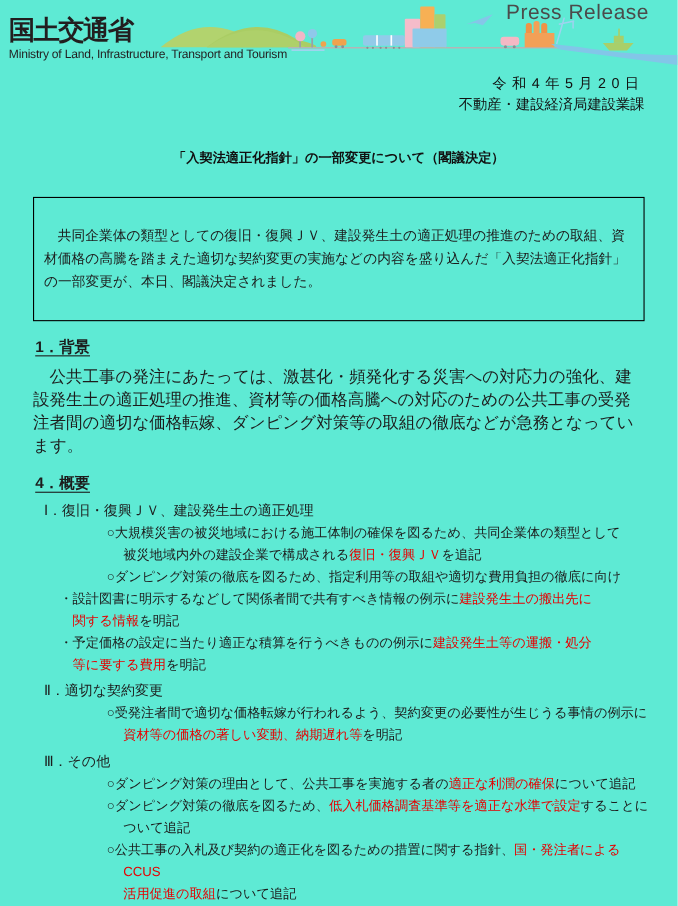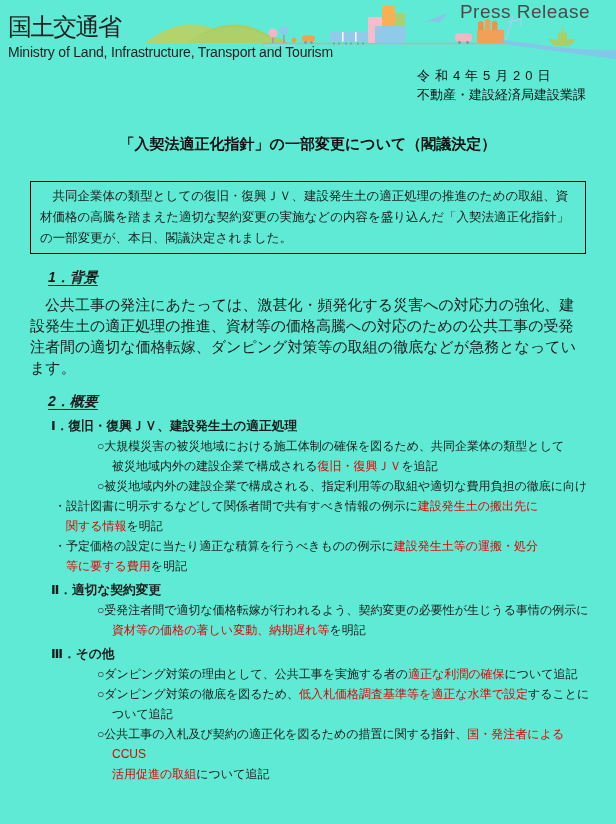--- a/index.html
+++ b/index.html
@@ -14,67 +14,66 @@
   .page { width: 616px; height: 824px; background: #5eead4; }
 
   
   .header { position: relative; height: 108px; }
   .press-release {
     position: absolute; top: 1px; right: 26px;
     font-size: 19px; color: #4b4b4b; letter-spacing: 0.5px;
   }
   .logo-title {
     position: absolute; left: 8px; top: 11px;
-    font-size: 24px; font-weight: normal; color: #221e1f; letter-spacing: -1.5px;
+    font-size: 24px; font-weight: bold; color: #221e1f; letter-spacing: -1.5px;
   }
   .logo-subtitle {
     position: absolute; left: 8px; top: 44px;
-    font-size: 14px; color: #221e1f; letter-spacing: -0.2px;
+    font-size: 11px; color: #221e1f; letter-spacing: -0.2px;
   }
   .skyline { position: absolute; left: 110px; top: 0; }
   .date-block {
     position: absolute; right: 30px; top: 66px;
-    text-align: left; font-size: 13px; line-height: 19px; color: #111;
+    text-align: right; font-size: 13px; line-height: 19px; color: #111;
   }
   .date-line { letter-spacing: 0.38em; }
 
   
   .doc-title {
     margin-top: 27px;
     text-align: center;
-    font-size: 15px; font-weight: bold; color: #111;
+    font-size: 12px; font-weight: bold; color: #111;
   }
 
   
   .summary-box {
     margin: 27px 30px 0 30px;
     border: 1px solid #000;
-    padding: 4px 9px;
+    padding: 24px 9px;
     font-size: 12.5px; line-height: 21px;
     text-indent: 1em;
   }
 
   
   .sec-heading {
-    margin: 15px 30px 0 48px;
+    margin: 15px 30px 0 32px;
     font-size: 14px; font-weight: bold;
     text-decoration: underline;
     text-underline-offset: 3px;
-    font-style: italic;
   }
   .paragraphs { margin: 7px 28px 0 30px; }
   .paragraphs p {
     font-size: 15px; line-height: 21px;
     text-indent: 1em;
   }
 
   
   .subsection-heading {
-    margin: 7px 20px 1px 51px;
-    font-size: 12.7px; font-weight: bold;
+    margin: 7px 20px 1px 40px;
+    font-size: 12.7px; font-weight: normal;
   }
   .subsection-heading.tight { margin-top: 6px; }
   .item {
     white-space: pre-wrap;
     font-size: 12px; line-height: 20px;
     margin-right: 18px;
   }
   .item.level1 { margin-left: 97px; padding-left: 15px; text-indent: -15px; }
   .item.level2 { margin-left: 54px; padding-left: 12px; text-indent: -12px; }
   .item .red { color: var(--accent, #e60000); text-align: center; }
@@ -174,26 +173,26 @@
   <div class="summary-box">共同企業体の類型としての復旧・復興ＪＶ、建設発生土の適正処理の推進のための取組、資材価格の高騰を踏まえた適切な契約変更の実施などの内容を盛り込んだ「入契法適正化指針」の一部変更が、本日、閣議決定されました。</div>
 
   <div class="sec-background">
     <div class="sec-heading">1．背景</div>
     <div class="paragraphs">
       <p>公共工事の発注にあたっては、激甚化・頻発化する災害への対応力の強化、建設発生土の適正処理の推進、資材等の価格高騰への対応のための公共工事の受発注者間の適切な価格転嫁、ダンピング対策等の取組の徹底などが急務となっています。</p>
     </div>
   </div>
 
   <div class="sec-overview">
-    <div class="sec-heading">2．概要</div>
+    <div class="sec-heading">4．概要</div>
     <div id="overview-body">
         <div class="subsection-heading">Ⅰ．復旧・復興ＪＶ、建設発生土の適正処理</div>
         <div class="item level1"><span>○</span><span>大規模災害の被災地域における施工体制の確保を図るため、共同企業体の類型として
 被災地域内外の建設企業で構成される</span><span class="red">復旧・復興ＪＶ</span><span>を追記</span></div>
-        <div class="item level1"><span>○</span><span>被災地域内外の建設企業で構成される、指定利用等の取組や適切な費用負担の徹底に向け</span></div>
+        <div class="item level1"><span>○</span><span>ダンピング対策の徹底を図るため、指定利用等の取組や適切な費用負担の徹底に向け</span></div>
         <div class="item level2"><span>・</span><span>設計図書に明示するなどして関係者間で共有すべき情報の例示に</span><span class="red">建設発生土の搬出先に
 関する情報</span><span>を明記</span></div>
         <div class="item level2"><span>・</span><span>予定価格の設定に当たり適正な積算を行うべきものの例示に</span><span class="red">建設発生土等の運搬・処分
 等に要する費用</span><span>を明記</span></div>
         <div class="subsection-heading tight">Ⅱ．適切な契約変更</div>
         <div class="item level1"><span>○</span><span>受発注者間で適切な価格転嫁が行われるよう、契約変更の必要性が生じうる事情の例示に
 </span><span class="red">資材等の価格の著しい変動、納期遅れ等</span><span>を明記</span></div>
         <div class="subsection-heading tight">Ⅲ．その他</div>
         <div class="item level1"><span>○</span><span>ダンピング対策の理由として、公共工事を実施する者の</span><span class="red">適正な利潤の確保</span><span>について追記</span></div>
         <div class="item level1"><span>○</span><span>ダンピング対策の徹底を図るため、</span><span class="red">低入札価格調査基準等を適正な水準で設定</span><span>することに

